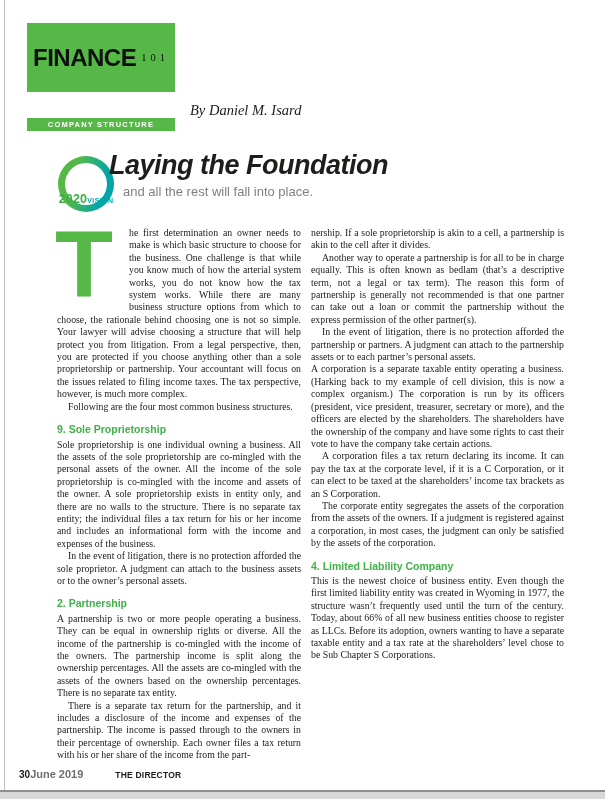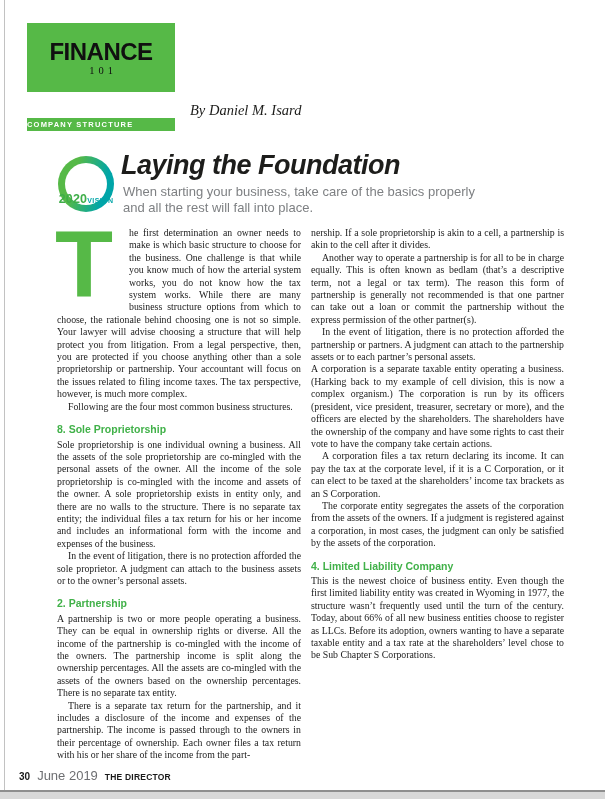--- a/index.html
+++ b/index.html
@@ -8,34 +8,34 @@
     position:relative; width:605px; height:799px; background:#ffffff;
     font-family:"Liberation Serif", serif; overflow:hidden;
   }
   .edge-left  { position:absolute; left:4px; top:0; width:1px; height:799px; background:#c2c2c2; }
   .edge-bottom-dark  { position:absolute; left:0; top:790px; width:605px; height:2px; background:#8e8e8e; }
   .edge-bottom-light { position:absolute; left:0; top:792px; width:605px; height:7px; background:#d8d8d8; }
 
   
   .finance-box {
     position:absolute; left:27px; top:23px; width:148px; height:69px;
-    background:var(--brand-green); display:flex; flex-direction:column;
+    background:var(--brand-green); display:flex; flex-direction:row;
     align-items:center; justify-content:center; gap:1px;
   }
   .finance-title {
     font-family:"Liberation Sans", sans-serif; font-weight:bold; font-size:24px;
     letter-spacing:-0.5px; color:#101010; line-height:24px;
   }
   .finance-sub {
     font-family:"Liberation Serif", serif; font-size:10.5px; letter-spacing:4px;
     color:#101010; margin-left:4px;
   }
   .kicker-bar {
     position:absolute; left:27px; top:118px; width:148px; height:13px;
-    background:var(--brand-green); display:flex; align-items:center; justify-content:flex-start;
+    background:var(--brand-green); display:flex; align-items:center; justify-content:center;
   }
   .kicker-text {
     font-family:"Liberation Sans", sans-serif; font-weight:bold; font-size:7.5px;
     letter-spacing:1.2px; color:#ffffff;
   }
   .byline {
     position:absolute; left:190px; top:102px;
     font-family:"Liberation Serif", serif; font-weight:normal; font-style:italic;
     font-size:14.5px; color:#1d1d1b;
   }
@@ -52,21 +52,21 @@
   }
   .vision-top {
     font-family:"Liberation Sans", sans-serif; font-weight:bold; font-size:12.5px;
     line-height:11px; color:var(--badge-green); letter-spacing:0.2px;
   }
   .vision-bottom {
     font-family:"Liberation Sans", sans-serif; font-weight:bold; font-size:7px;
     line-height:8px; color:var(--teal); letter-spacing:0.4px;
   }
   .article-title {
-    position:absolute; left:121px; top:150px;
+    position:absolute; left:109px; top:150px;
     font-family:"Liberation Sans", sans-serif; font-weight:bold; font-style:italic;
     font-size:27px; letter-spacing:-0.5px; color:#1d1d1b;
   }
   .article-subtitle {
     position:absolute; left:123px; top:184px;
     font-family:"Liberation Sans", sans-serif; font-size:13px; line-height:15.5px;
     color:#7e8083;
   }
 
   
@@ -83,26 +83,26 @@
     color:var(--heading-green); margin:10px 0 3px 0; text-align:left;
   }
   .dropcap {
     float:left; width:70px; height:74px; margin:2px 4px 0 -2px;
     font-family:"Liberation Sans", sans-serif; font-weight:bold;
     font-size:95px; line-height:70px; color:var(--brand-green);
   }
 
   
   .footer {
-    position:absolute; left:19px; top:768px; display:flex; align-items:baseline; gap:7px;
+    position:absolute; left:19px; top:768px; display:flex; align-items:baseline; 
     font-family:"Liberation Sans", sans-serif;
   }
   .footer-num  { font-weight:bold; font-size:10px;  color:#1a1a1a; }
-  .footer-date { font-size:13px;  color:#6d6e71; }
-  .footer-pub  { font-weight:bold; font-size:8.5px; letter-spacing:0.2px; color:#1a1a1a; }
+  .footer-date { font-size:11px;  color:#6d6e71;font-weight:bold; }
+  .footer-pub  { font-weight:bold; font-size:8.5px; letter-spacing:0.2px; color:#1a1a1a;margin-left:32px; }
 </style>
 </head>
 <body>
 
 <div class="page">
   <div class="edge-left"></div>
 
   <div class="finance-box">
     <div class="finance-title">FINANCE</div>
     <div class="finance-sub">101</div>
@@ -113,29 +113,28 @@
   <div class="byline">By Daniel M. Isard</div>
 
   <div class="vision-badge">
     <div class="vision-inner">
       <div class="vision-top">2020</div>
       <div class="vision-bottom">VISION</div>
     </div>
   </div>
   <h1 class="article-title">Laying the Foundation</h1>
   <div class="article-subtitle">
-    <div>When starting your business, take care of the basics properly</div>
     <div>and all the rest will fall into place.</div>
   </div>
 
   <div class="col col-left">
     <p class="body-p"><span class="dropcap">T</span><span>he first determination an owner needs to make is which basic structure to choose for the business. One challenge is that while you know much of how the arterial system works, you do not know how the tax system works. While there are many business structure options from which to choose, the rationale behind choosing one is not so simple. Your lawyer will advise choosing a structure that will help protect you from litigation. From a legal perspective, then, you are protected if you choose anything other than a sole proprietorship or partnership. Your accountant will focus on the issues related to filing income taxes. The tax perspective, however, is much more complex.</span></p>
     <p class="body-p ind">Following are the four most common business structures.</p>
 
-    <h3 class="sec-h">8. Sole Proprietorship</h3>
+    <h3 class="sec-h">9. Sole Proprietorship</h3>
     <p class="body-p">Sole proprietorship is one individual owning a business. All the assets of the sole proprietorship are co-mingled with the personal assets of the owner. All the income of the sole proprietorship is co-mingled with the income and assets of the owner. A sole proprietorship exists in entity only, and there are no walls to the structure. There is no separate tax entity; the individual files a tax return for his or her income and includes an informational form with the income and expenses of the business.</p>
     <p class="body-p ind">In the event of litigation, there is no protection afforded the sole proprietor. A judgment can attach to the business assets or to the owner’s personal assets.</p>
 
     <h3 class="sec-h">2. Partnership</h3>
     <p class="body-p">A partnership is two or more people operating a business. They can be equal in ownership rights or diverse. All the income of the partnership is co-mingled with the income of the owners. The partnership income is split along the ownership percentages. All the assets are co-mingled with the assets of the owners based on the ownership percentages. There is no separate tax entity.</p>
     <p class="body-p ind">There is a separate tax return for the partnership, and it includes a disclosure of the income and expenses of the partnership. The income is passed through to the owners in their percentage of ownership. Each owner files a tax return with his or her share of the income from the part-</p>
   </div>
 
   <div class="col col-right">
     <p class="body-p">nership. If a sole proprietorship is akin to a cell, a partnership is akin to the cell after it divides.</p>

